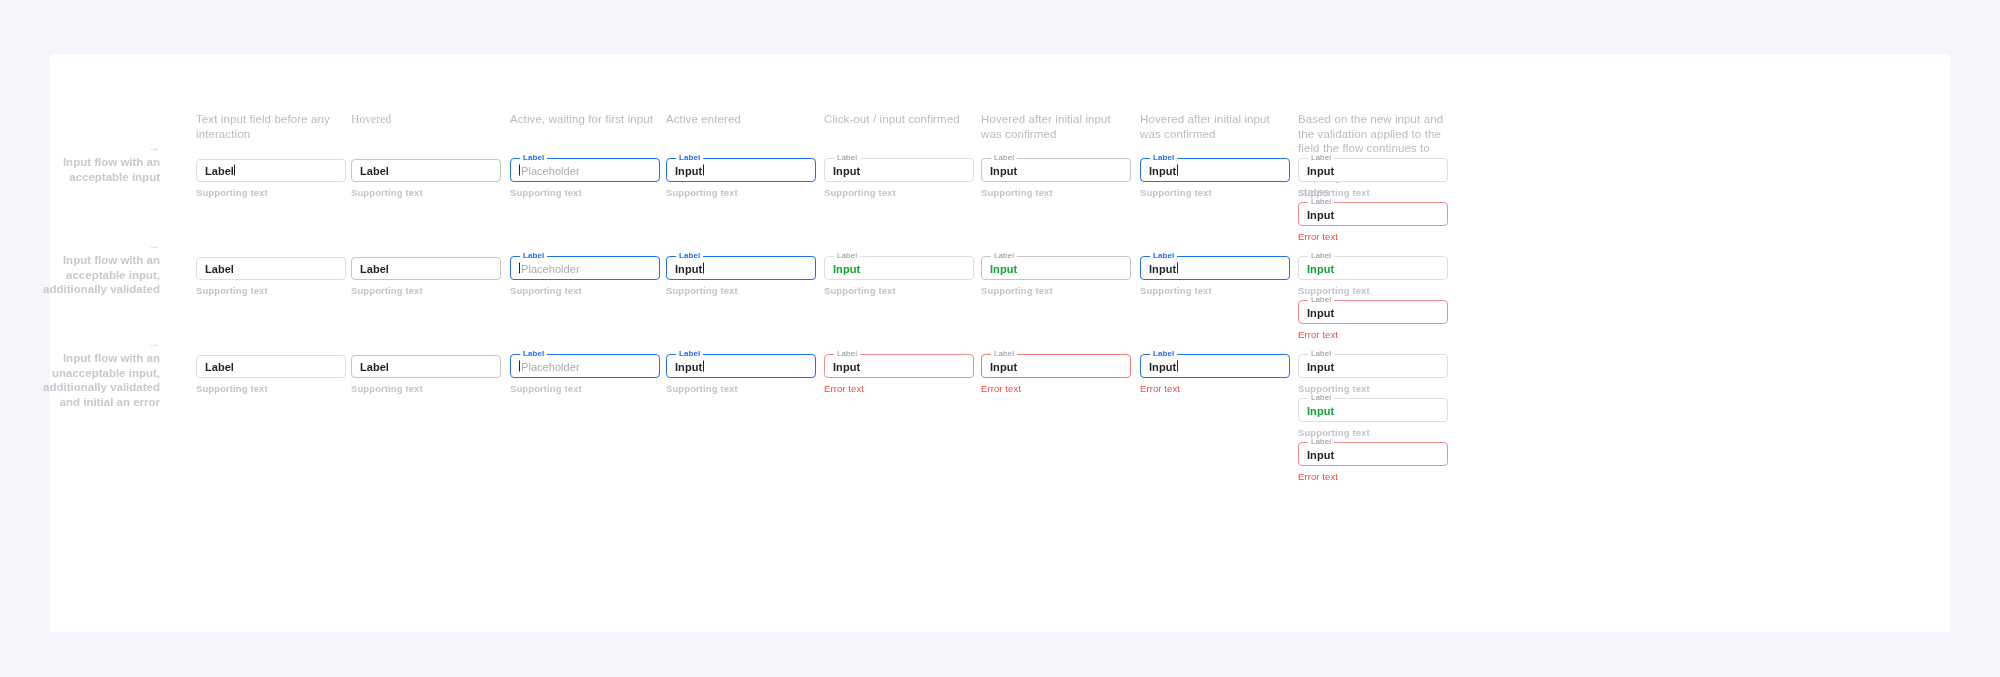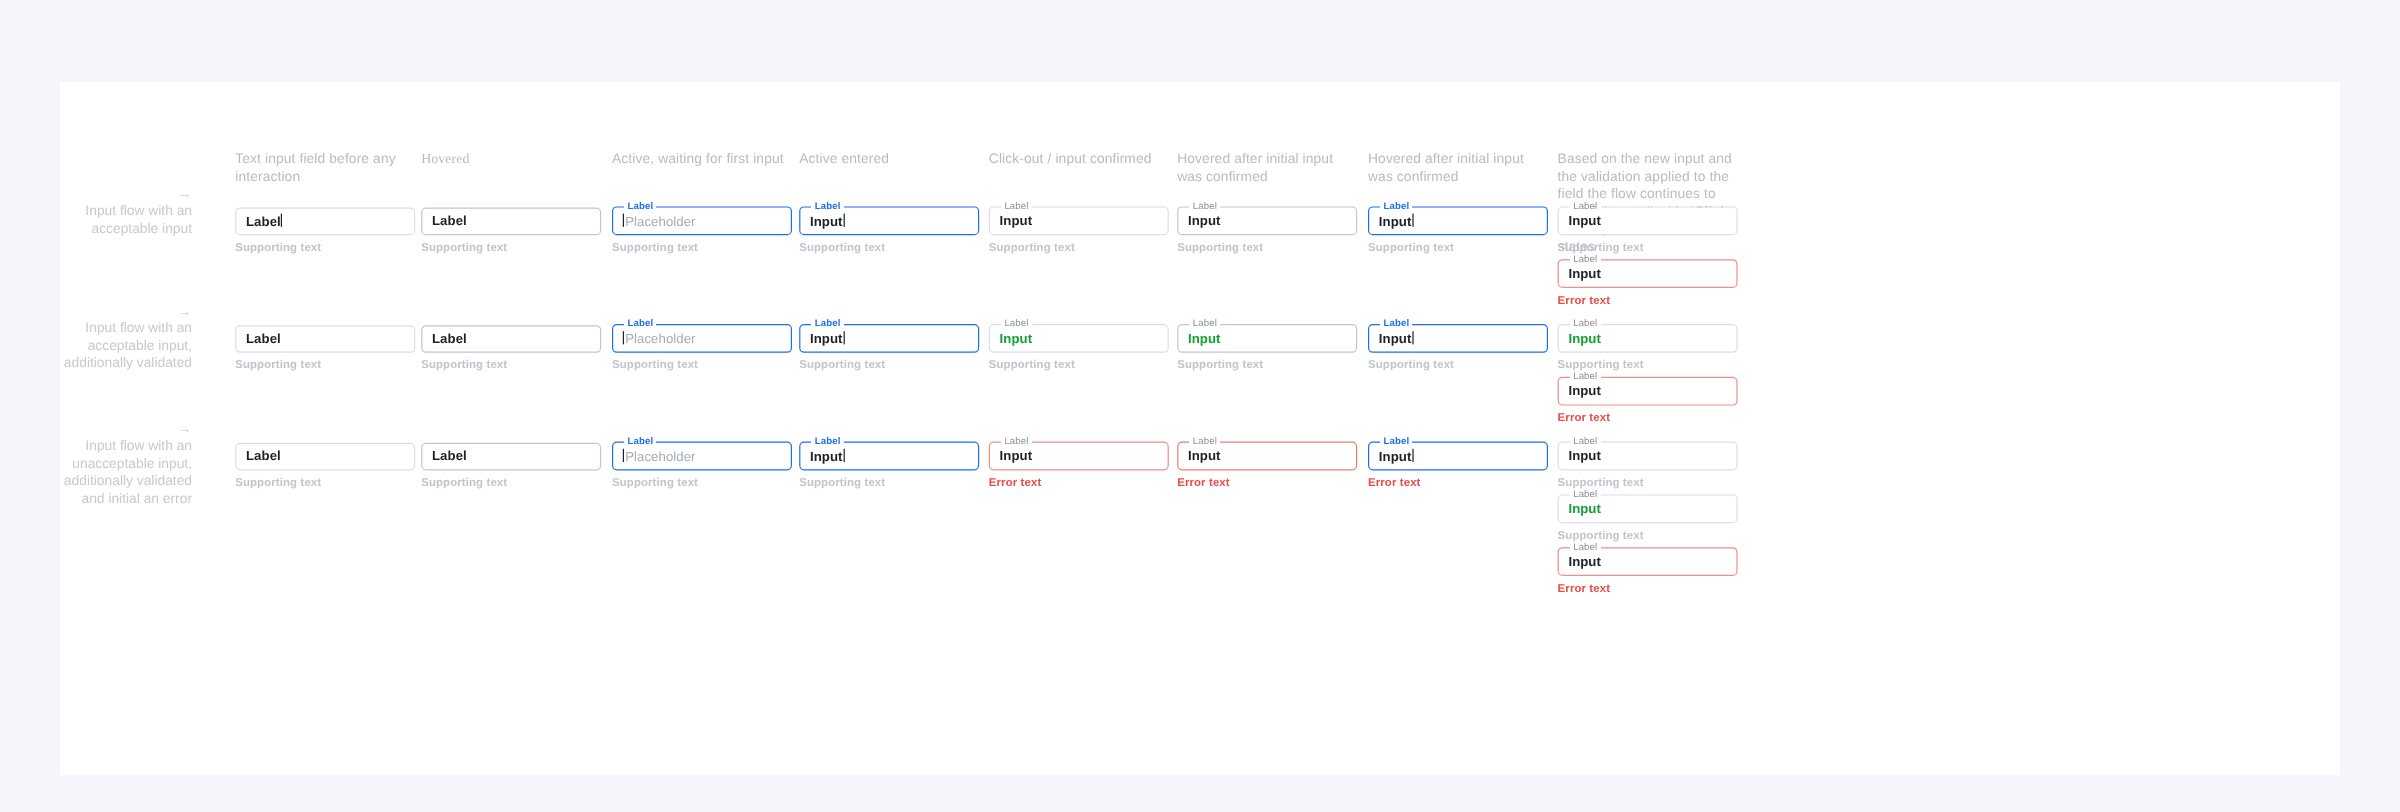--- a/index.html
+++ b/index.html
@@ -9,21 +9,21 @@
     width: 2000px;
     height: 677px;
     background: #f5f6fb;
     font-family: "Liberation Sans", sans-serif;
     overflow: hidden;
   }
 
   #board {
     position: absolute;
     left: 50px;
-    top: 68px;
+    top: 54px;
     width: 1900px;
     height: 578px;
     background: #ffffff;
   }
 
   
   .col-head {
     position: absolute;
     font-size: 11.5px;
     line-height: 14.5px;
@@ -36,21 +36,21 @@
   .col-head b { font-weight: 700; font-style: italic; color: #a9abb3; }
 
   
   .row-label {
     position: absolute;
     width: 128px;
     text-align: right;
     font-size: 11.5px;
     line-height: 14.5px;
     color: #c7c9d0;
-    font-weight: 400;
+    font-weight: 700;
   }
   .row-arrow {
     position: absolute;
     font-size: 12px;
     line-height: 12px;
     color: #d3d5dc;
     text-align: right;
     width: 128px;
   }
 
@@ -132,21 +132,21 @@
 
   
   .help {
     margin-top: 5px;
     font-size: 9.5px;
     line-height: 12px;
     color: #c2c4cb;
     letter-spacing: 0.1px;
     font-weight: 700;
   }
-  .help.err { color: #ea4b47; font-weight: 700; }
+  .help.err { color: #ea4b47; font-weight: 400; }
 
   
   .stack > .unit + .unit { margin-top: 4px; }
   .unit { position: relative; }
 </style>
 </head>
 <body>
 
 <div id="board">
   <div id="headers">

